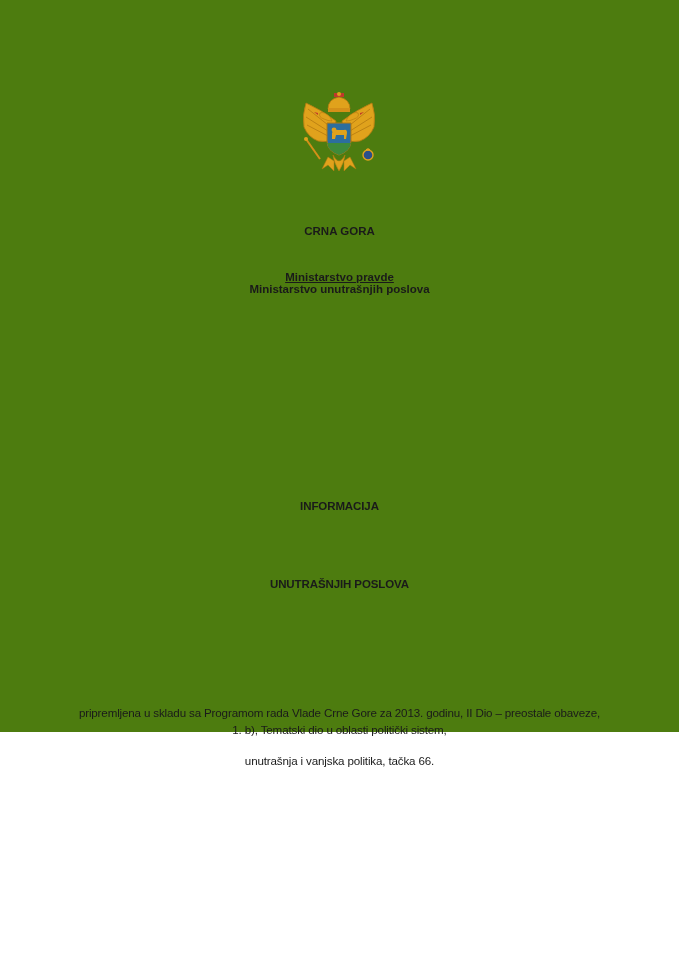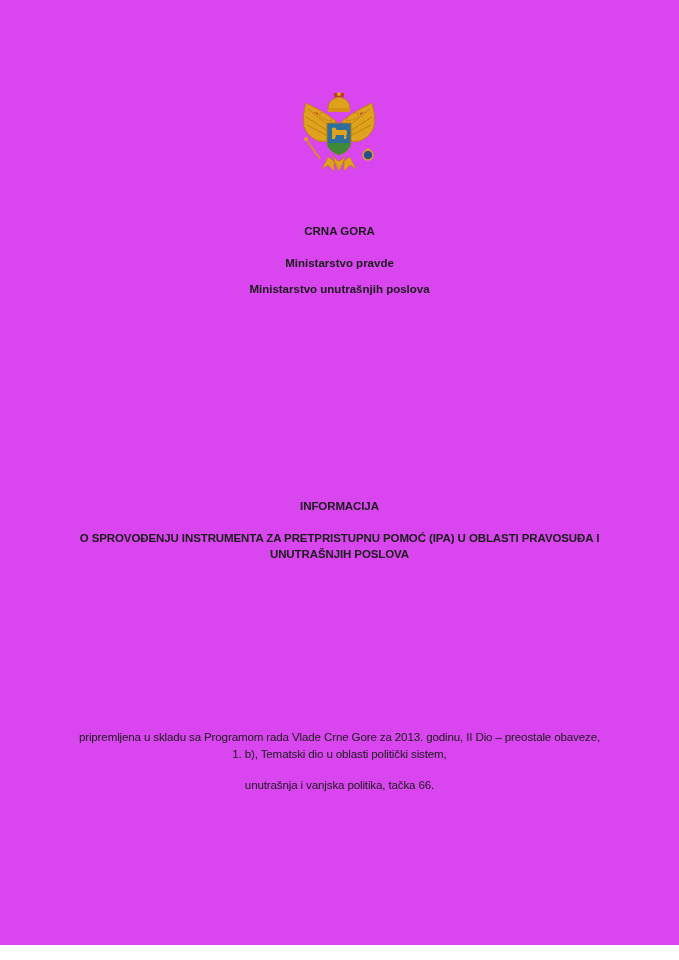--- a/index.html
+++ b/index.html
@@ -12,34 +12,34 @@
       height: 960px;
       position: relative;
       overflow: hidden;
       font-family: "Liberation Sans", "DejaVu Sans", sans-serif;
       color: #1a1a1a;
     }
     .page {
       position: absolute;
       left: 0; top: 0;
       width: 679px;
-      height: 945px;
-      background: #d946ef;
+      height: 732px;
+      background: #4d7c0f;
     }
     .line {
       position: absolute;
       left: 0;
       width: 679px;
       text-align: center;
       white-space: nowrap;
     }
     .bold { font-weight: bold; }
     .hdr { font-size: 11.5px; }
     .title { font-size: 11.5px; letter-spacing: -0.1px; text-align: center; }
-    .body-text { font-size: 11.6px; letter-spacing: -0.15px; margin-top: 24px; }
+    .body-text { font-size: 11.6px; letter-spacing: -0.15px; }
 
     .coat {
       position: absolute;
       left: 298px;
       top: 91px;
       width: 82px;
       height: 90px;
     }
   </style>
 </head>
@@ -77,25 +77,24 @@
 
     <line x1="8" y1="48" x2="22" y2="68" stroke="#D49018" stroke-width="2"></line>
     <circle cx="8" cy="48" r="2" fill="#E0A21C"></circle>
 
     <circle cx="70" cy="64" r="5" fill="#2A4F8A" stroke="#E0A21C" stroke-width="1.4"></circle>
     <line x1="70" y1="57" x2="70" y2="60" stroke="#E0A21C" stroke-width="1.2"></line>
     <line x1="68" y1="58.5" x2="72" y2="58.5" stroke="#E0A21C" stroke-width="1.2"></line>
   </svg>
 
   <div class="line bold hdr" style="top:225px;">CRNA GORA</div>
-  <div class="line bold hdr" style="top:257px;">Ministarstvo pravde</div>
+  <div class="line bold hdr" style="top:271px;text-decoration:underline;">Ministarstvo pravde</div>
   <div class="line bold hdr" style="top:283px;">Ministarstvo unutrašnjih poslova</div>
 
   <div class="line bold title" style="top:500px;">INFORMACIJA</div>
-  <div class="line bold title" style="top:532px;">O SPROVOĐENJU INSTRUMENTA ZA PRETPRISTUPNU POMOĆ (IPA) U OBLASTI PRAVOSUĐA I</div>
-  <div class="line bold title" style="top:548px;">UNUTRAŠNJIH POSLOVA</div>
+  <div class="line bold title" style="top:578px;">UNUTRAŠNJIH POSLOVA</div>
 
   <div class="line body-text" style="top:706px;">pripremljena u skladu sa Programom rada Vlade Crne Gore za 2013. godinu, II Dio – preostale obaveze,</div>
   <div class="line body-text" style="top:723px;">1. b), Tematski dio u oblasti politički sistem,</div>
   <div class="line body-text" style="top:754px;text-align:center;">unutrašnja i vanjska politika, tačka 66.</div>
 
 
 </div>
 
 </body></html>

